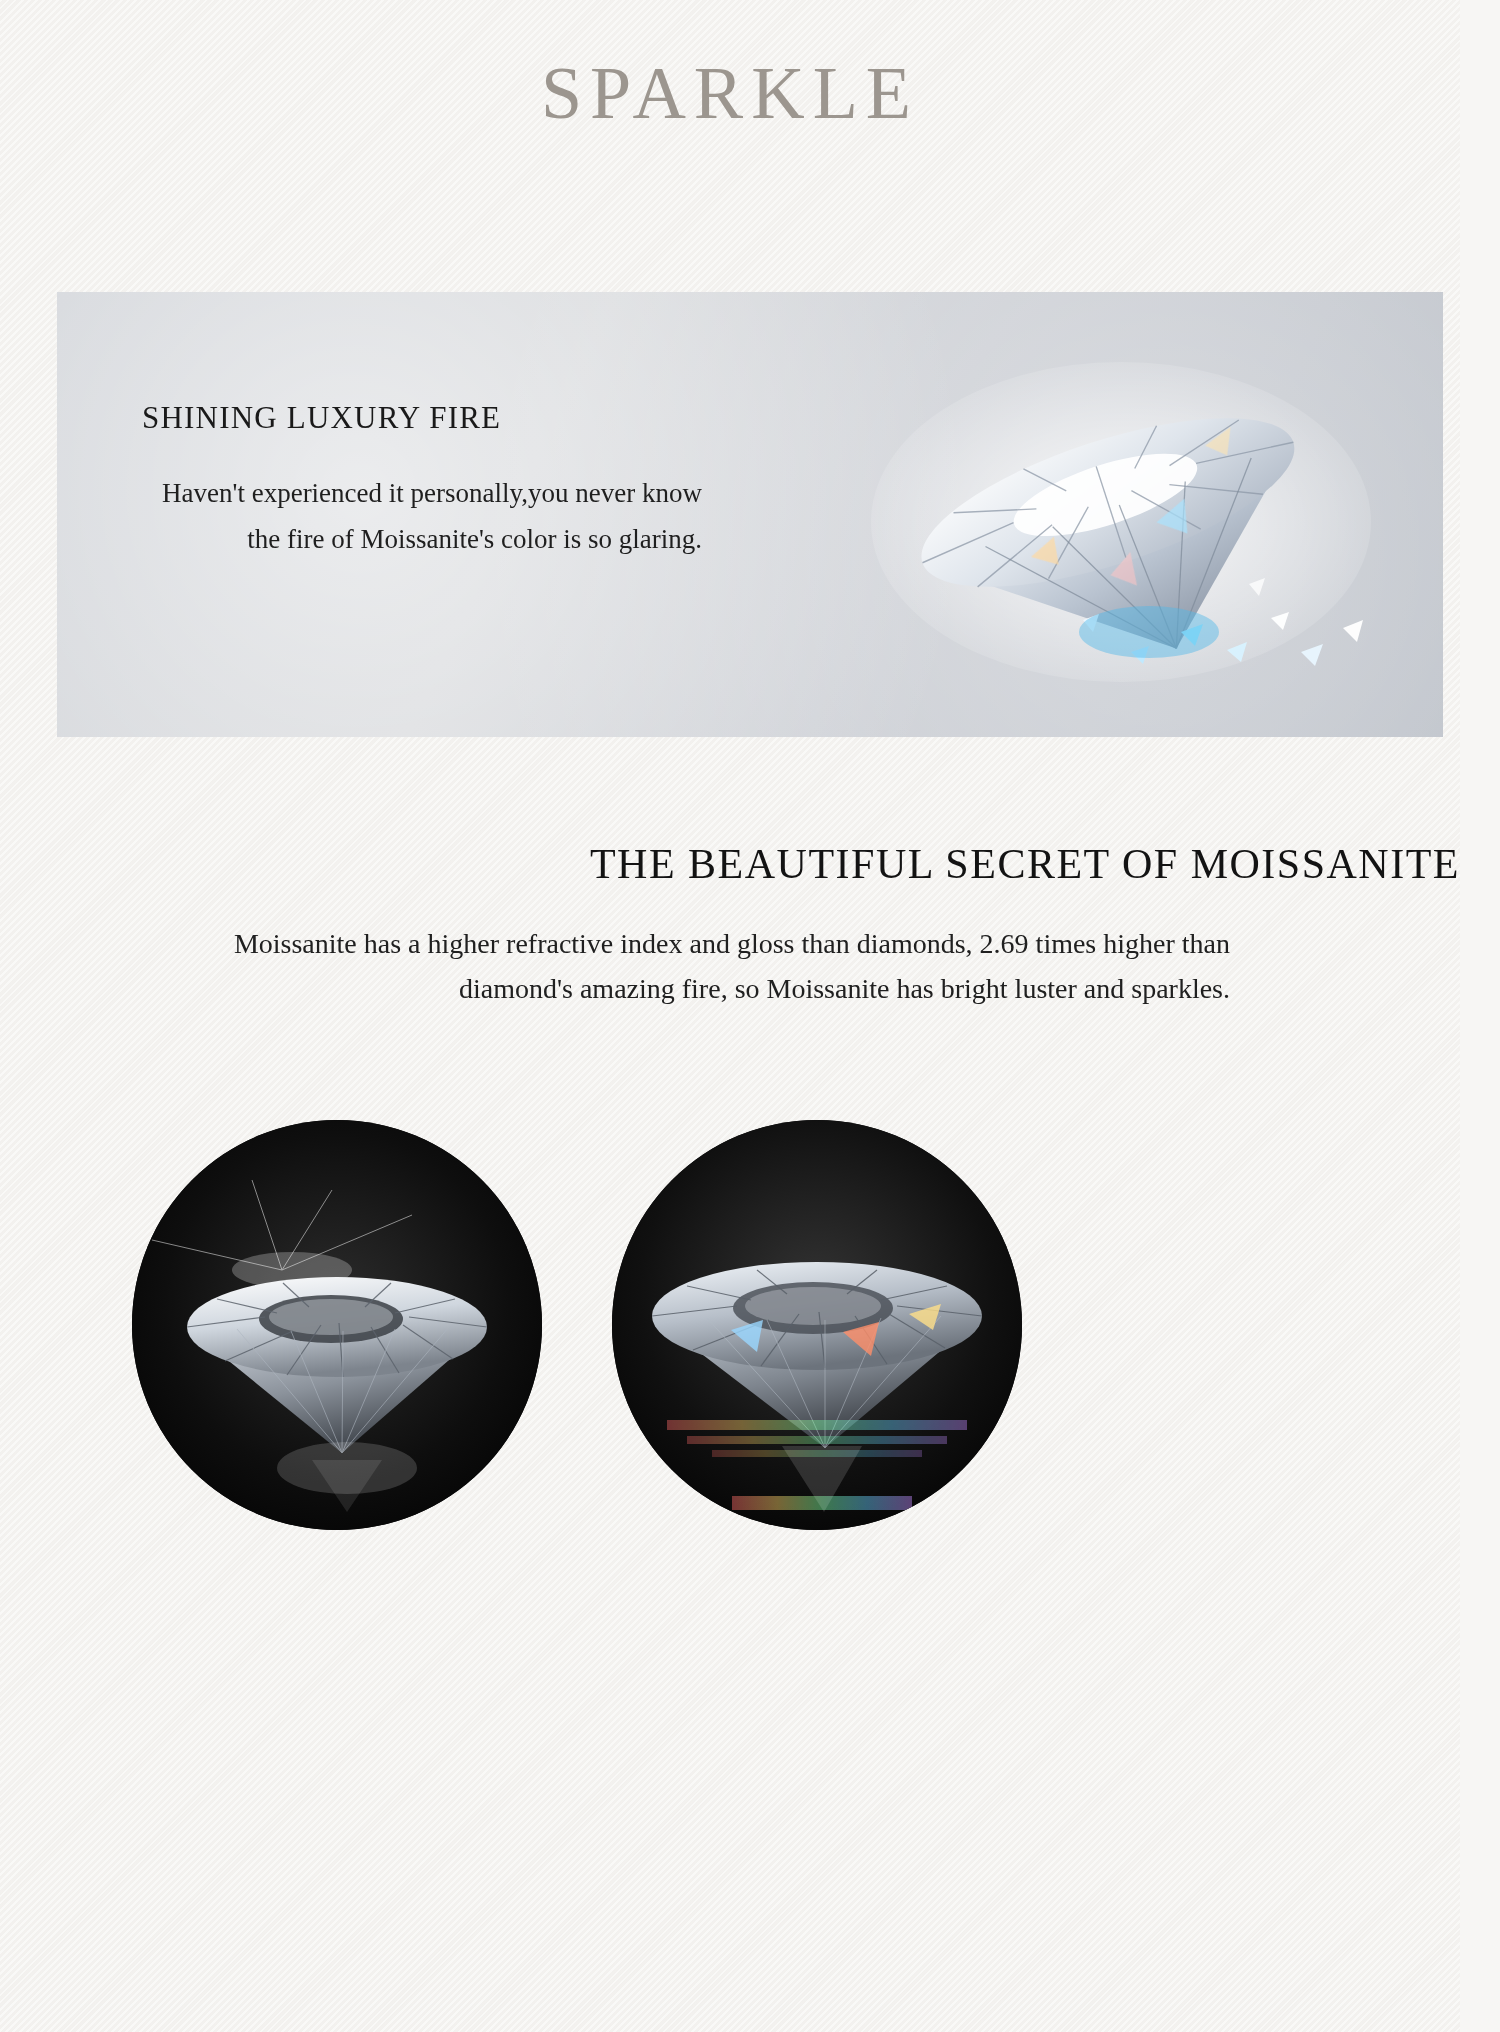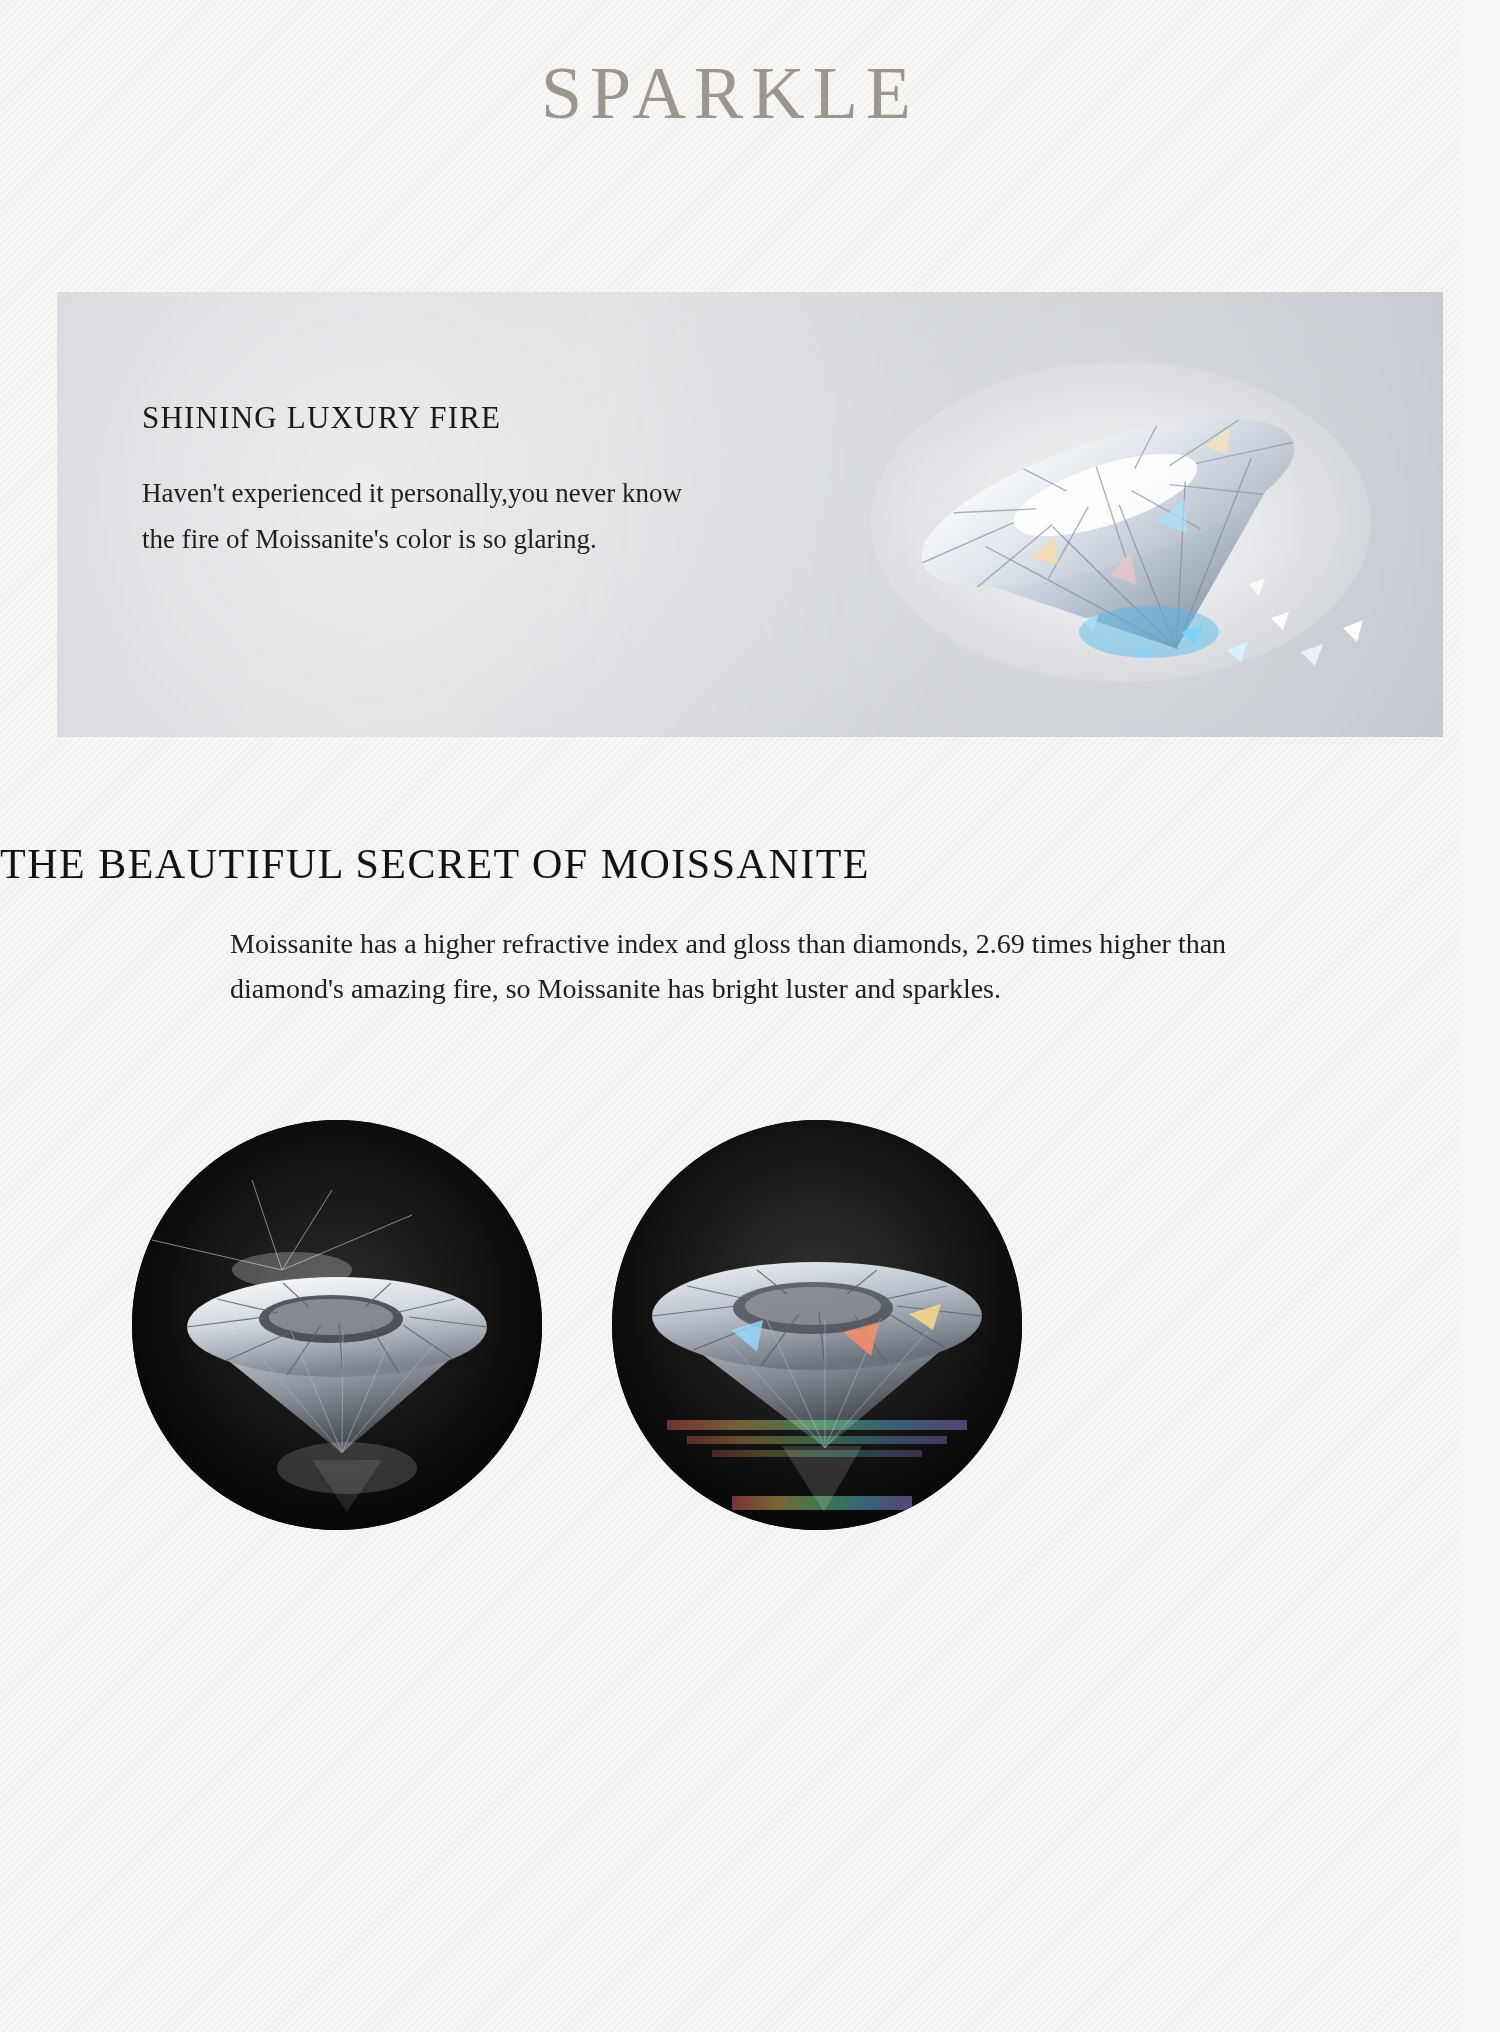--- a/index.html
+++ b/index.html
@@ -92,38 +92,39 @@
     margin: 0 0 34px 0;
     font-weight: 400;
   }
   .banner-body {
     font-family: "Liberation Serif", serif;
     font-size: 27px;
     color: #1f1f1f;
     line-height: 1.72;
     margin: 0;
     font-weight: 400;
+    text-align: right;
   }
 
   
   .banner-gem {
     position: absolute;
     right: 52px;
     top: 40px;
     width: 560px;
     height: 380px;
   }
 
   
   .secret {
     position: absolute;
     top: 840px;
     left: 0;
     width: 100%;
-    text-align: left;
+    text-align: right;
   }
   .secret-title {
     font-family: "Liberation Serif", serif;
     font-size: 42px;
     letter-spacing: 1.5px;
     color: #131313;
     margin: 0 0 34px 0;
     font-weight: 400;
   }
   .secret-body {

